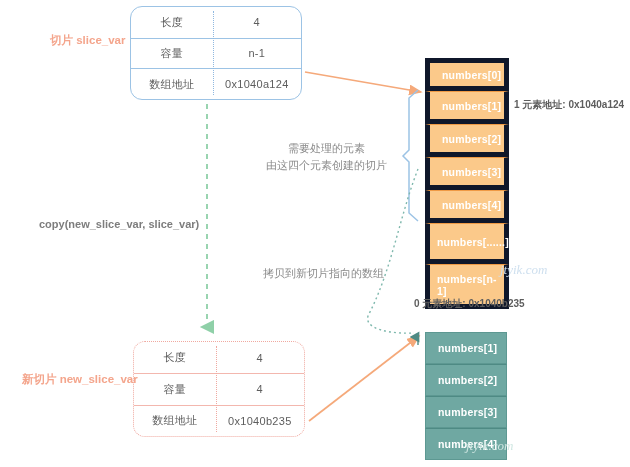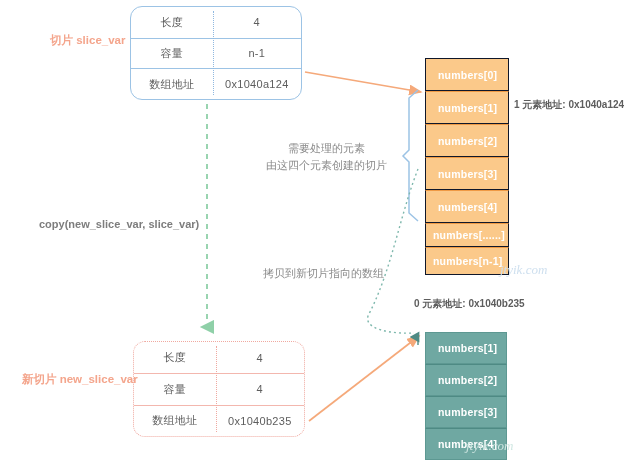--- a/index.html
+++ b/index.html
@@ -60,21 +60,21 @@
     box-sizing:border-box;
     display:flex;align-items:center;
     color:#ffffff;
     font-size:10.5px;
     font-weight:bold;
     padding-left:12px;
     letter-spacing:.2px;
   }
   .arr.orange .cellbox{
     background:#fbc98a;
-    border:1px solid #0f172a;
+    border:5px solid #0f172a;
   }
   .arr.orange .cellbox + .cellbox{border-top:1px solid #ef9a45;}
   .arr.teal .cellbox{
     background:#6fa8a2;
     border:1px solid #5d9892;
   }
   .arr.teal .cellbox + .cellbox{border-top:1px solid #4e8a84;}
 
   
   .note{
@@ -170,22 +170,22 @@
   <div class="side-label" style="left:22px;top:372px;">新切片 new_slice_var</div>
 
   <div class="note bold" style="left:39px;top:216px;">copy(new_slice_var, slice_var)</div>
 
   <div class="arr orange" style="left:425px;top:58px;width:84px;">
     <div class="cellbox" style="height:33px;">numbers[0]</div>
     <div class="cellbox" style="height:33px;">numbers[1]</div>
     <div class="cellbox" style="height:33px;">numbers[2]</div>
     <div class="cellbox" style="height:33px;">numbers[3]</div>
     <div class="cellbox" style="height:33px;">numbers[4]</div>
-    <div class="cellbox" style="height:24px;padding-left:7px;">numbers[......]</div>
-    <div class="cellbox" style="height:28px;padding-left:7px;">numbers[n-1]</div>
+    <div class="cellbox" style="height:41px;padding-left:7px;">numbers[......]</div>
+    <div class="cellbox" style="height:45px;padding-left:7px;">numbers[n-1]</div>
   </div>
 
   <div class="addr-note" style="left:514px;top:98px;">1 元素地址: 0x1040a124</div>
 
   <div class="arr teal" style="left:425px;top:332px;width:82px;">
     <div class="cellbox" style="height:32px;">numbers[1]</div>
     <div class="cellbox" style="height:32px;">numbers[2]</div>
     <div class="cellbox" style="height:32px;">numbers[3]</div>
     <div class="cellbox" style="height:32px;">numbers[4]</div>
   </div>

